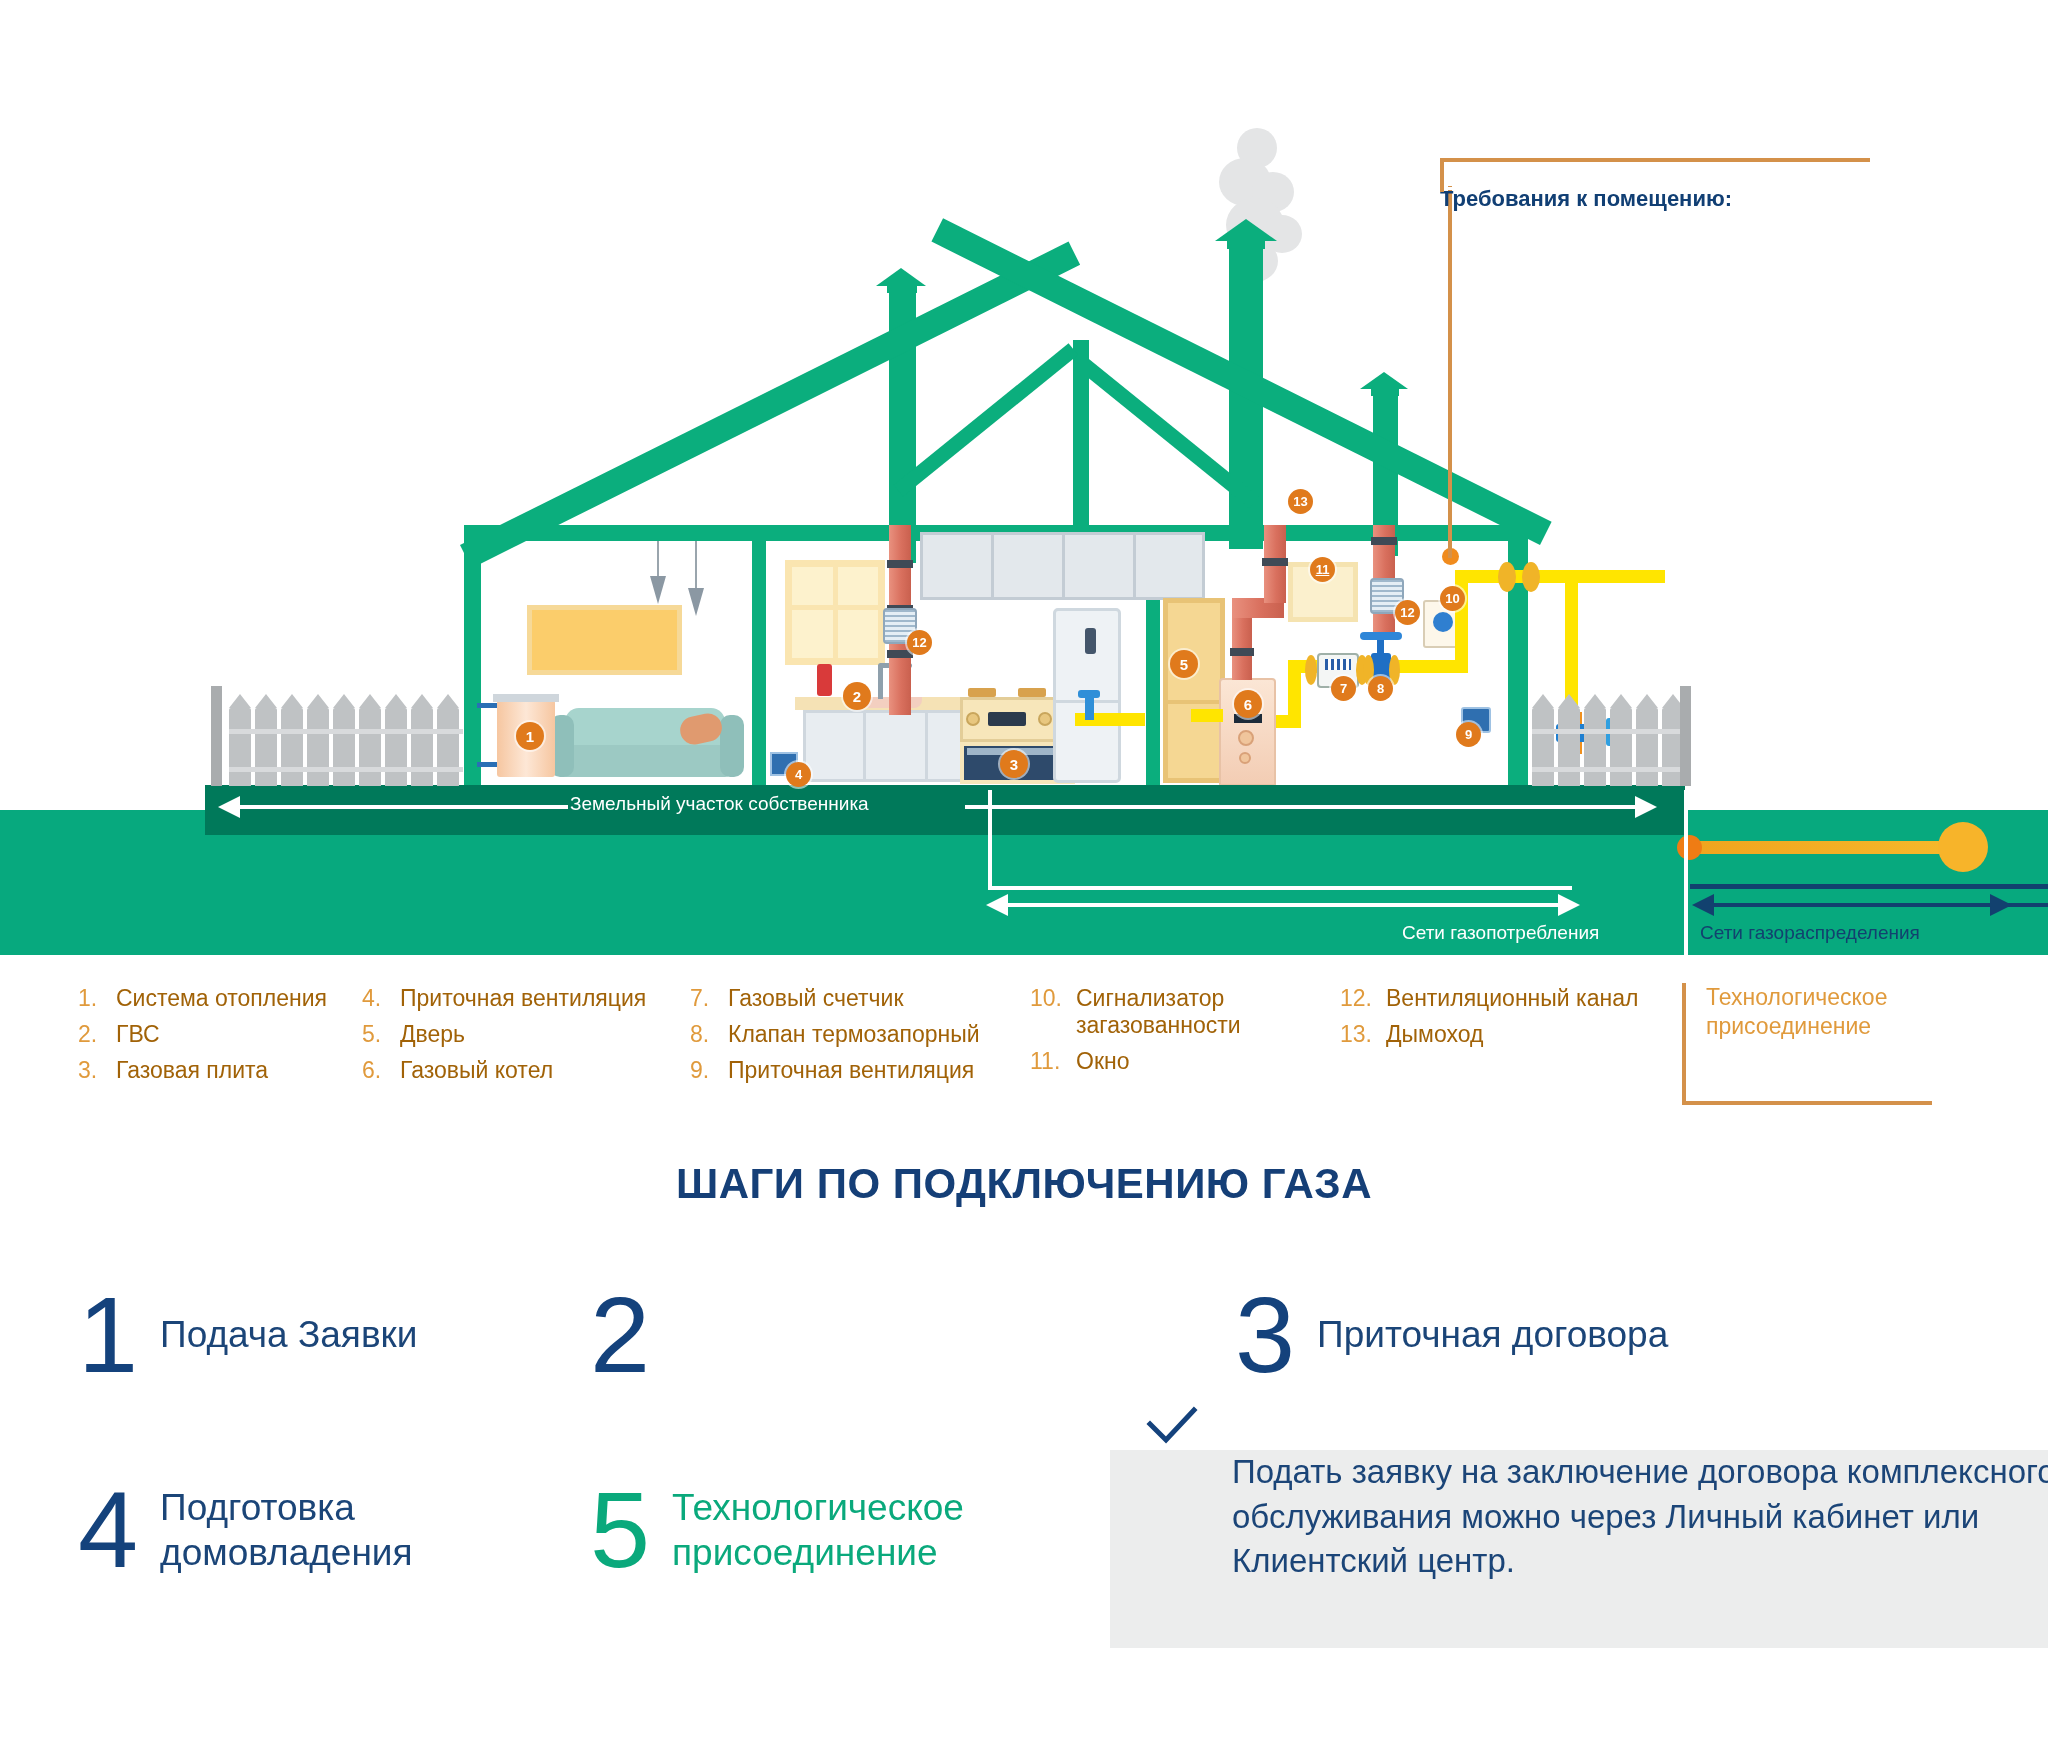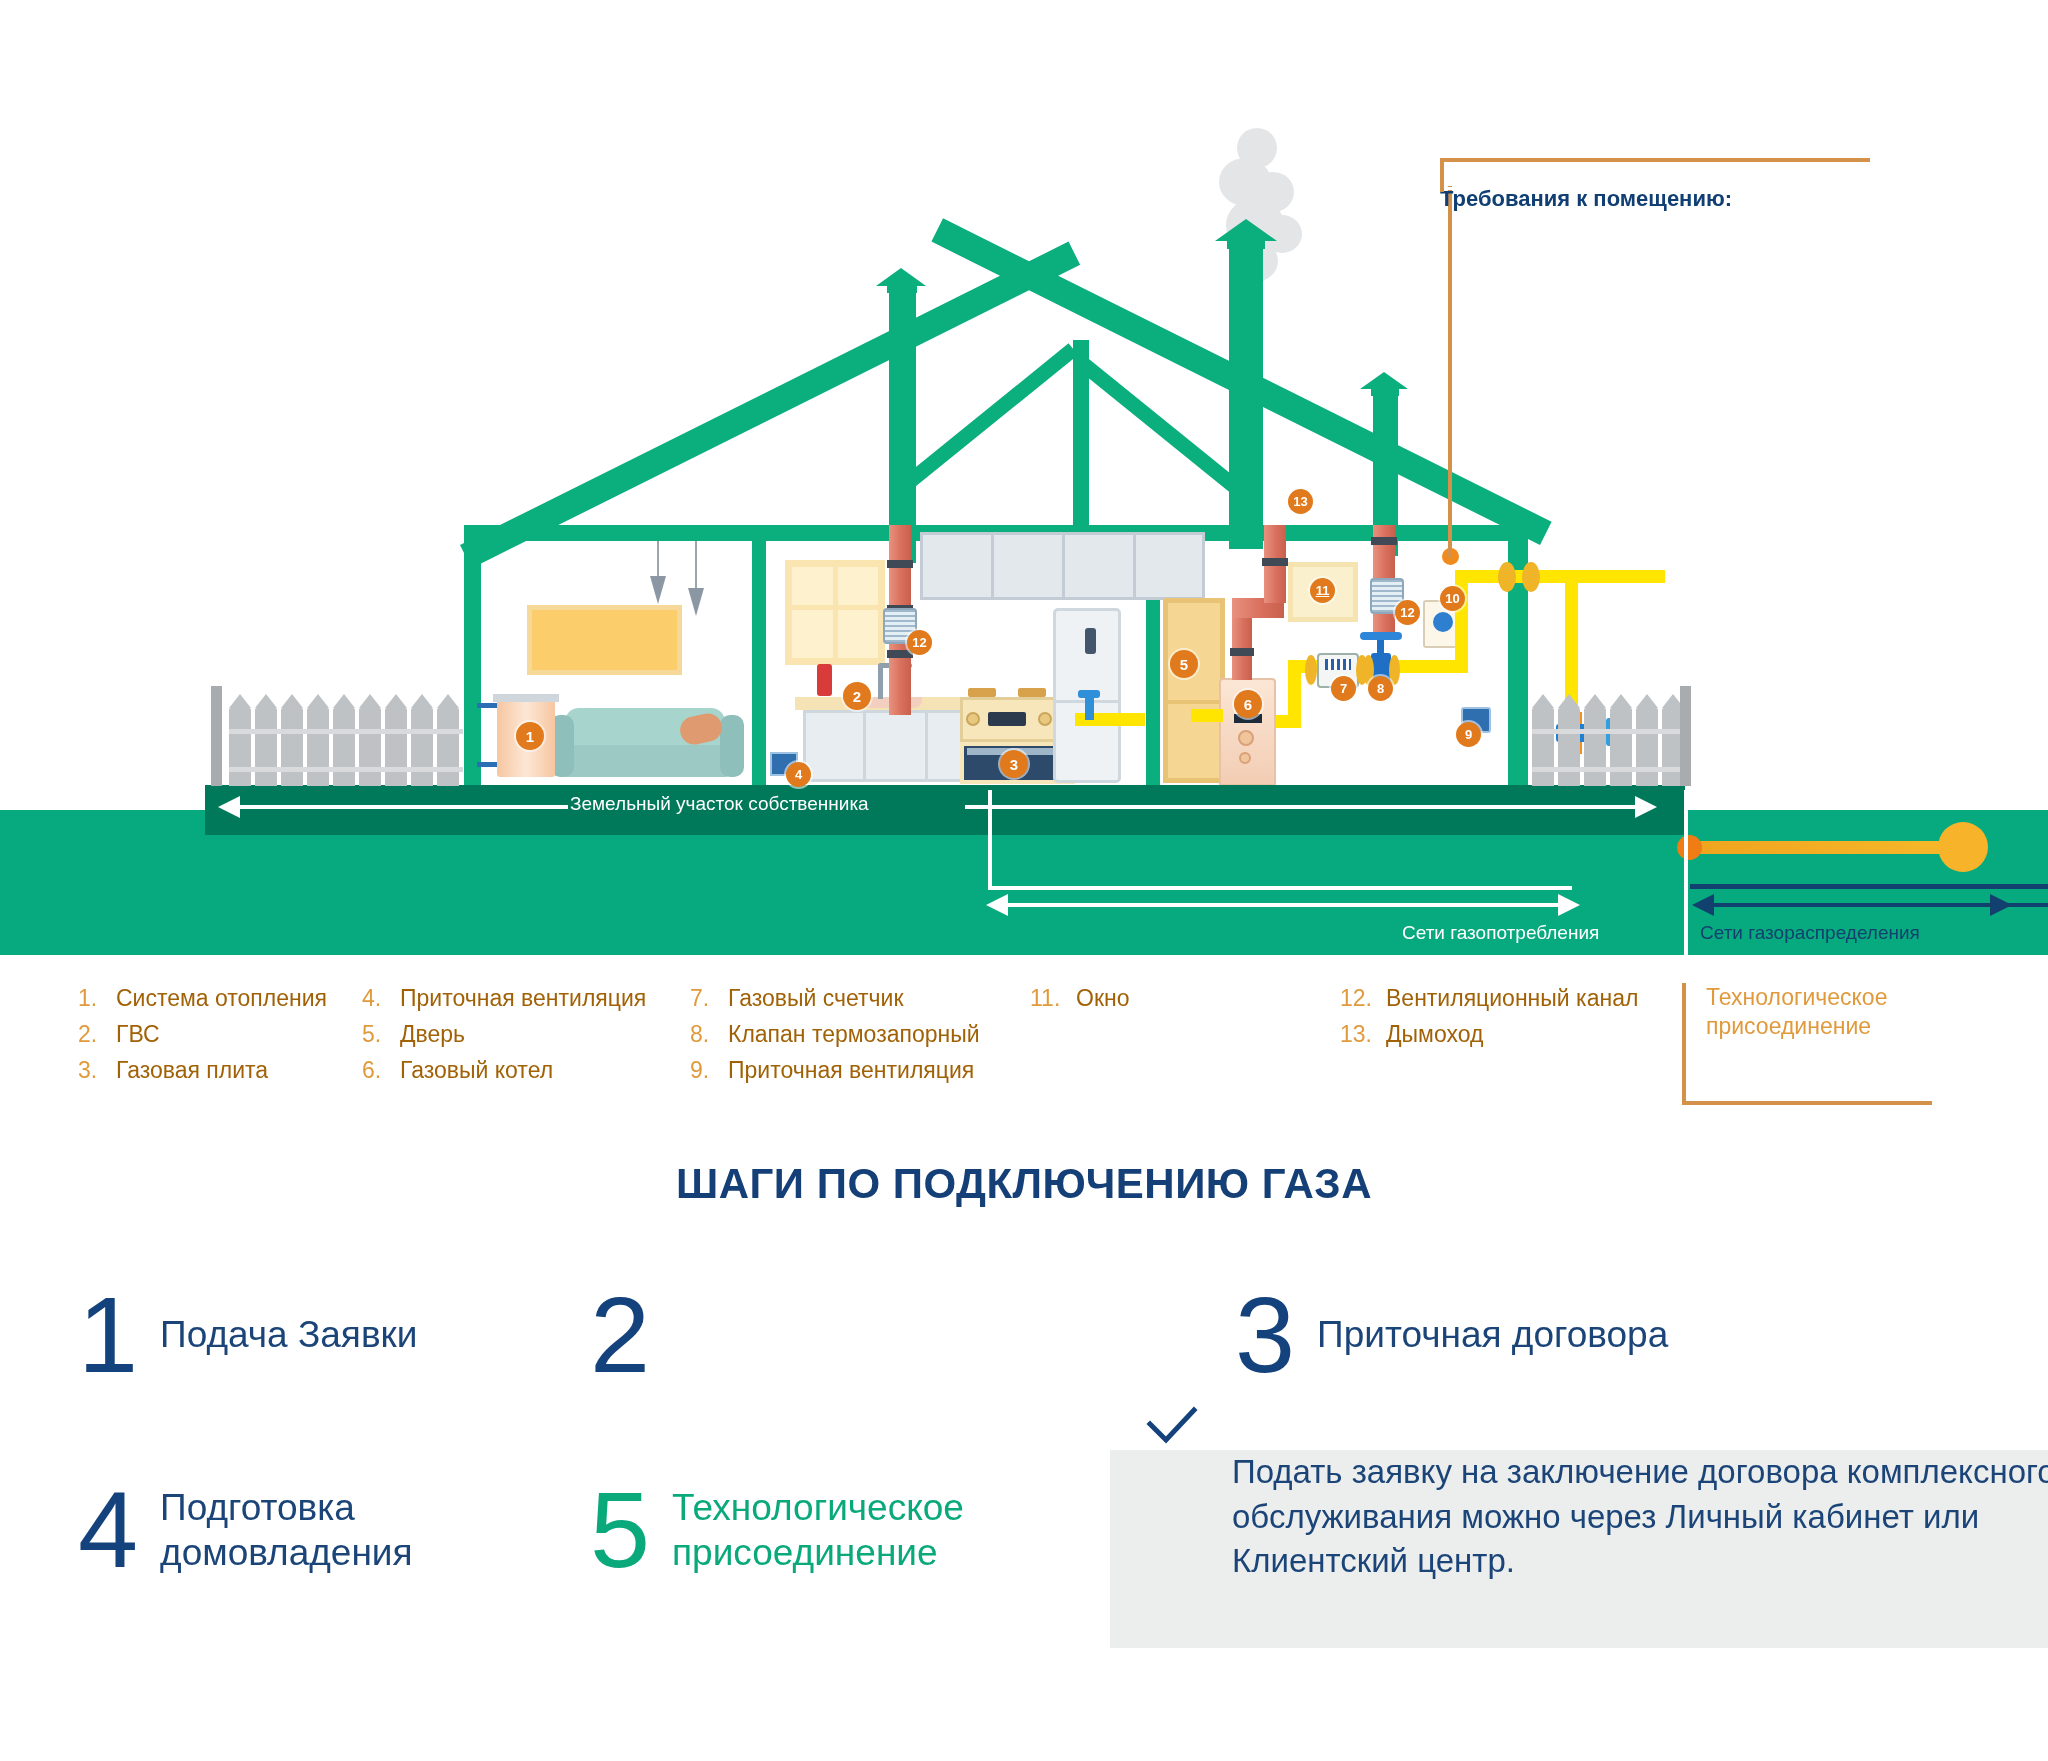--- a/index.html
+++ b/index.html
@@ -237,21 +237,21 @@
 
     <div class="gaspipe" style="left:1075px;top:713px;width:70px;height:13px;"></div>
     <div class="obj" style="left:1078px;top:690px;width:22px;height:8px;background:#2f8fd8;border-radius:3px;"></div>
     <div class="obj" style="left:1085px;top:696px;width:9px;height:24px;background:#2f8fd8;"></div>
 
     <div class="obj" style="left:1163px;top:598px;width:62px;height:185px;background:#f5d793;border:5px solid #e8c376;"></div>
     <div class="obj" style="left:1163px;top:700px;width:62px;height:4px;background:#e8c376;"></div>
     <div class="badge" style="left:1170px;top:650px;">5</div>
 
     <div class="obj" style="left:1288px;top:562px;width:70px;height:60px;background:#fbf0cd;border:5px solid #f5e3b0;"></div>
-    <div class="badge sm" style="left:1310px;top:578px;text-decoration:underline;">11</div>
+    <div class="badge sm" style="left:1310px;top:557px;text-decoration:underline;">11</div>
 
     <div class="fluepipe" style="left:1373px;top:525px;width:22px;height:110px;"></div>
     <div class="flueband" style="left:1371px;top:537px;width:26px;"></div>
     <div class="flueband" style="left:1371px;top:580px;width:26px;"></div>
     <div class="obj" style="left:1370px;top:578px;width:34px;height:36px;background:repeating-linear-gradient(0deg,#9fb8cc 0 2px,#e4eef5 2px 5px),repeating-linear-gradient(90deg,#9fb8cc 0 2px,#e4eef5 2px 5px);border:2px solid #8fa7bb;border-radius:4px;"></div>
     <div class="badge sm" style="left:1395px;top:600px;">12</div>
 
     <div class="obj" style="left:1423px;top:600px;width:40px;height:48px;background:#fdf7ea;border:2px solid #d9cdb5;border-radius:3px;"></div>
     <div class="obj" style="left:1433px;top:612px;width:20px;height:20px;border-radius:50%;background:#2f7fd0;"></div>
     <div class="badge sm" style="left:1440px;top:586px;">10</div>
@@ -411,20 +411,27 @@
         <span class="legtxt">Клапан термозапорный</span>
       </div>
       <div class="legrow">
         <span class="legnum">9.</span>
         <span class="legtxt">Приточная вентиляция</span>
       </div>
     </div>
 
     <div class="legcol" style="left:1030px;width:290px;">
       <div class="legrow">
+        <span class="legnum wide">10.</span>
+        <span class="legtxt">
+          <span class="ind">Сигнализатор</span>
+          <span class="ind">загазованности</span>
+        </span>
+      </div>
+      <div class="legrow">
         <span class="legnum wide">11.</span>
         <span class="legtxt">Окно</span>
       </div>
     </div>
 
     <div class="legcol" style="left:1340px;width:320px;">
       <div class="legrow">
         <span class="legnum wide">12.</span>
         <span class="legtxt">Вентиляционный канал</span>
       </div>

